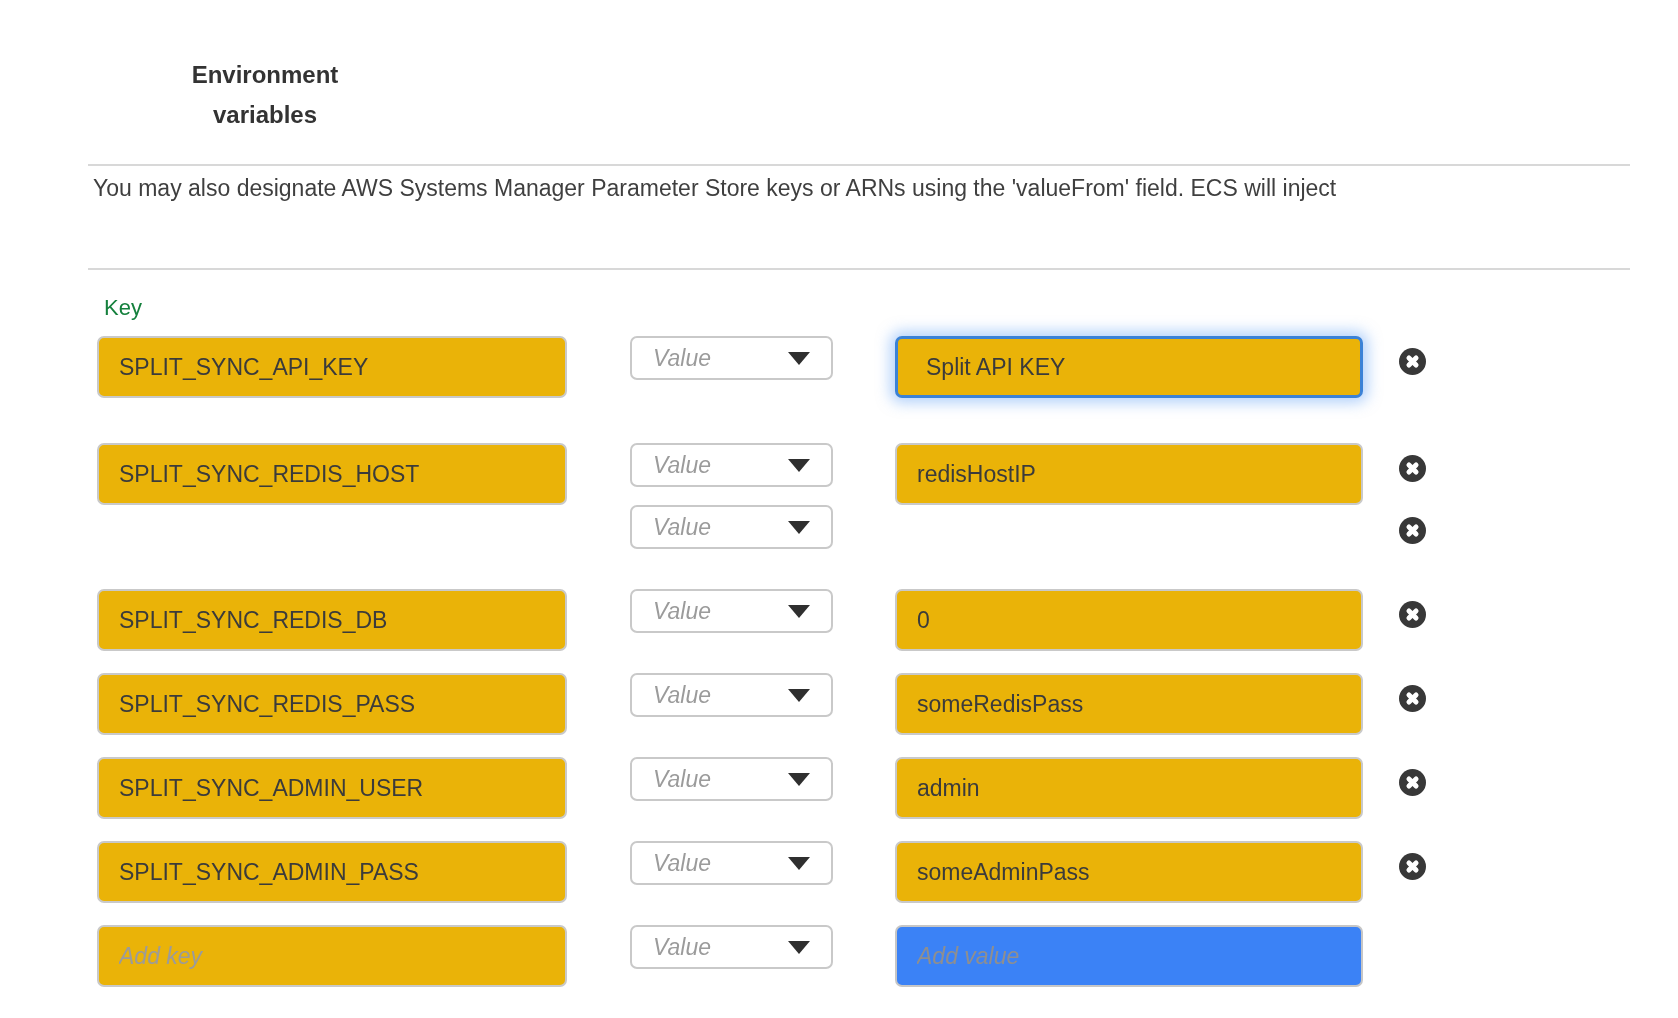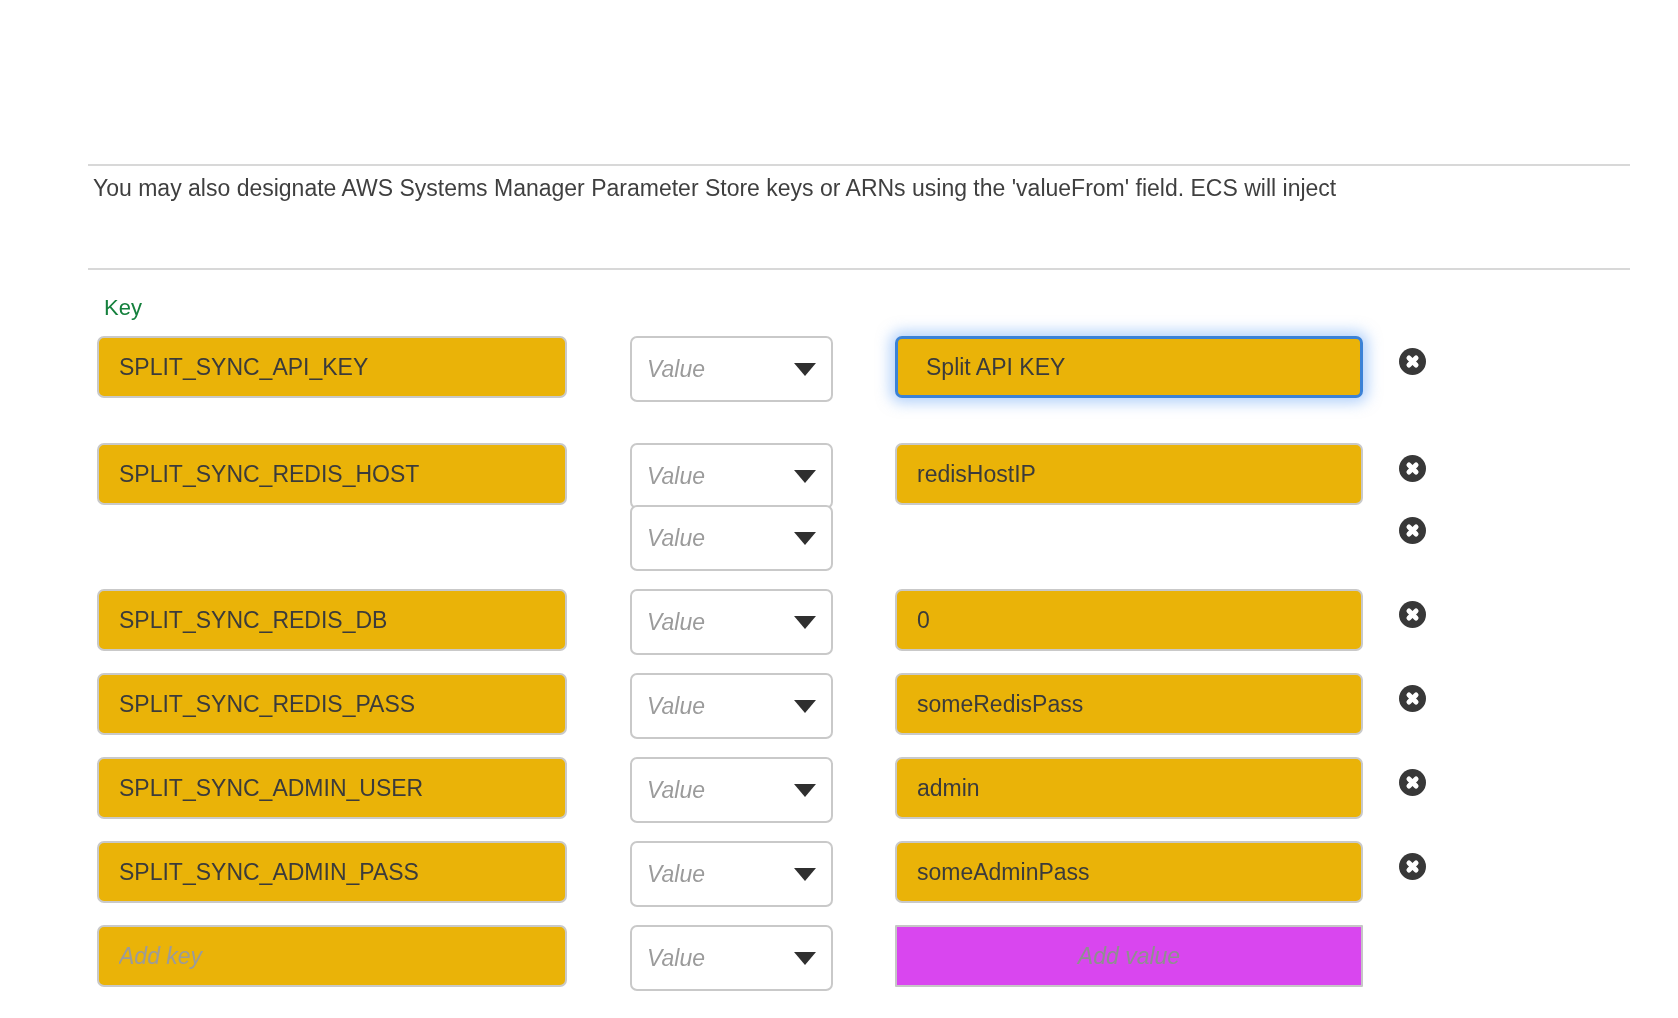--- a/index.html
+++ b/index.html
@@ -37,27 +37,27 @@
     padding:0 20px; outline:none;
   }
   .key-input   { left:97px;  width:470px; }
   .value-input { left:895px; width:468px; }
   .value-input.focused {
     border:3px solid #3b82d6;
     box-shadow:0 0 14px 5px rgba(108,168,248,0.50);
     padding:0 28px;
   }
   input::placeholder { font-style:italic; color:#9b9b9b; opacity:1; }
-  .add-value { background:#d946ef; border:2px solid #c6c6c6; border-radius:1px;text-align:center; }
+  .add-value { background:#3b82f6; border:2px solid #c6c6c6; border-radius:7px; }
   .add-value::placeholder { color:#8f8f8f; }
   
   .type-select {
-    position:absolute; left:630px; top:0; width:203px; height:66px;
+    position:absolute; left:630px; top:0; width:203px; height:44px;
     box-sizing:border-box; border:2px solid #c9c9c9; border-radius:7px;
-    background:#fff; display:flex; align-items:center; padding:0 15px;
+    background:#fff; display:flex; align-items:center; padding:0 21px;
     cursor:pointer;
   }
   .type-select .type-label { font-size:23px; font-style:italic; color:#9b9b9b; }
   .caret {
     margin-left:auto; width:0; height:0;
     border-left:11px solid transparent; border-right:11px solid transparent;
     border-top:13px solid #2f2f2f;
   }
   
   .remove-btn {
@@ -69,20 +69,21 @@
     width:15px; height:5px; border-radius:3px; background:#ffffff;
   }
   .remove-btn::before { transform:rotate(45deg); }
   .remove-btn::after  { transform:rotate(-45deg); }
 </style>
 </head>
 <body>
 
 <div class="canvas">
 
+  <div class="form-label">Environment variables</div>
 
   <div class="divider divider-top"></div>
 
   <div class="description">
     <span>You may also designate AWS Systems Manager Parameter Store keys or ARNs using the 'valueFrom' field. ECS will inject</span>
   </div>
 
   <div class="divider divider-bottom"></div>
 
   <div class="key-col-label">Key</div>

